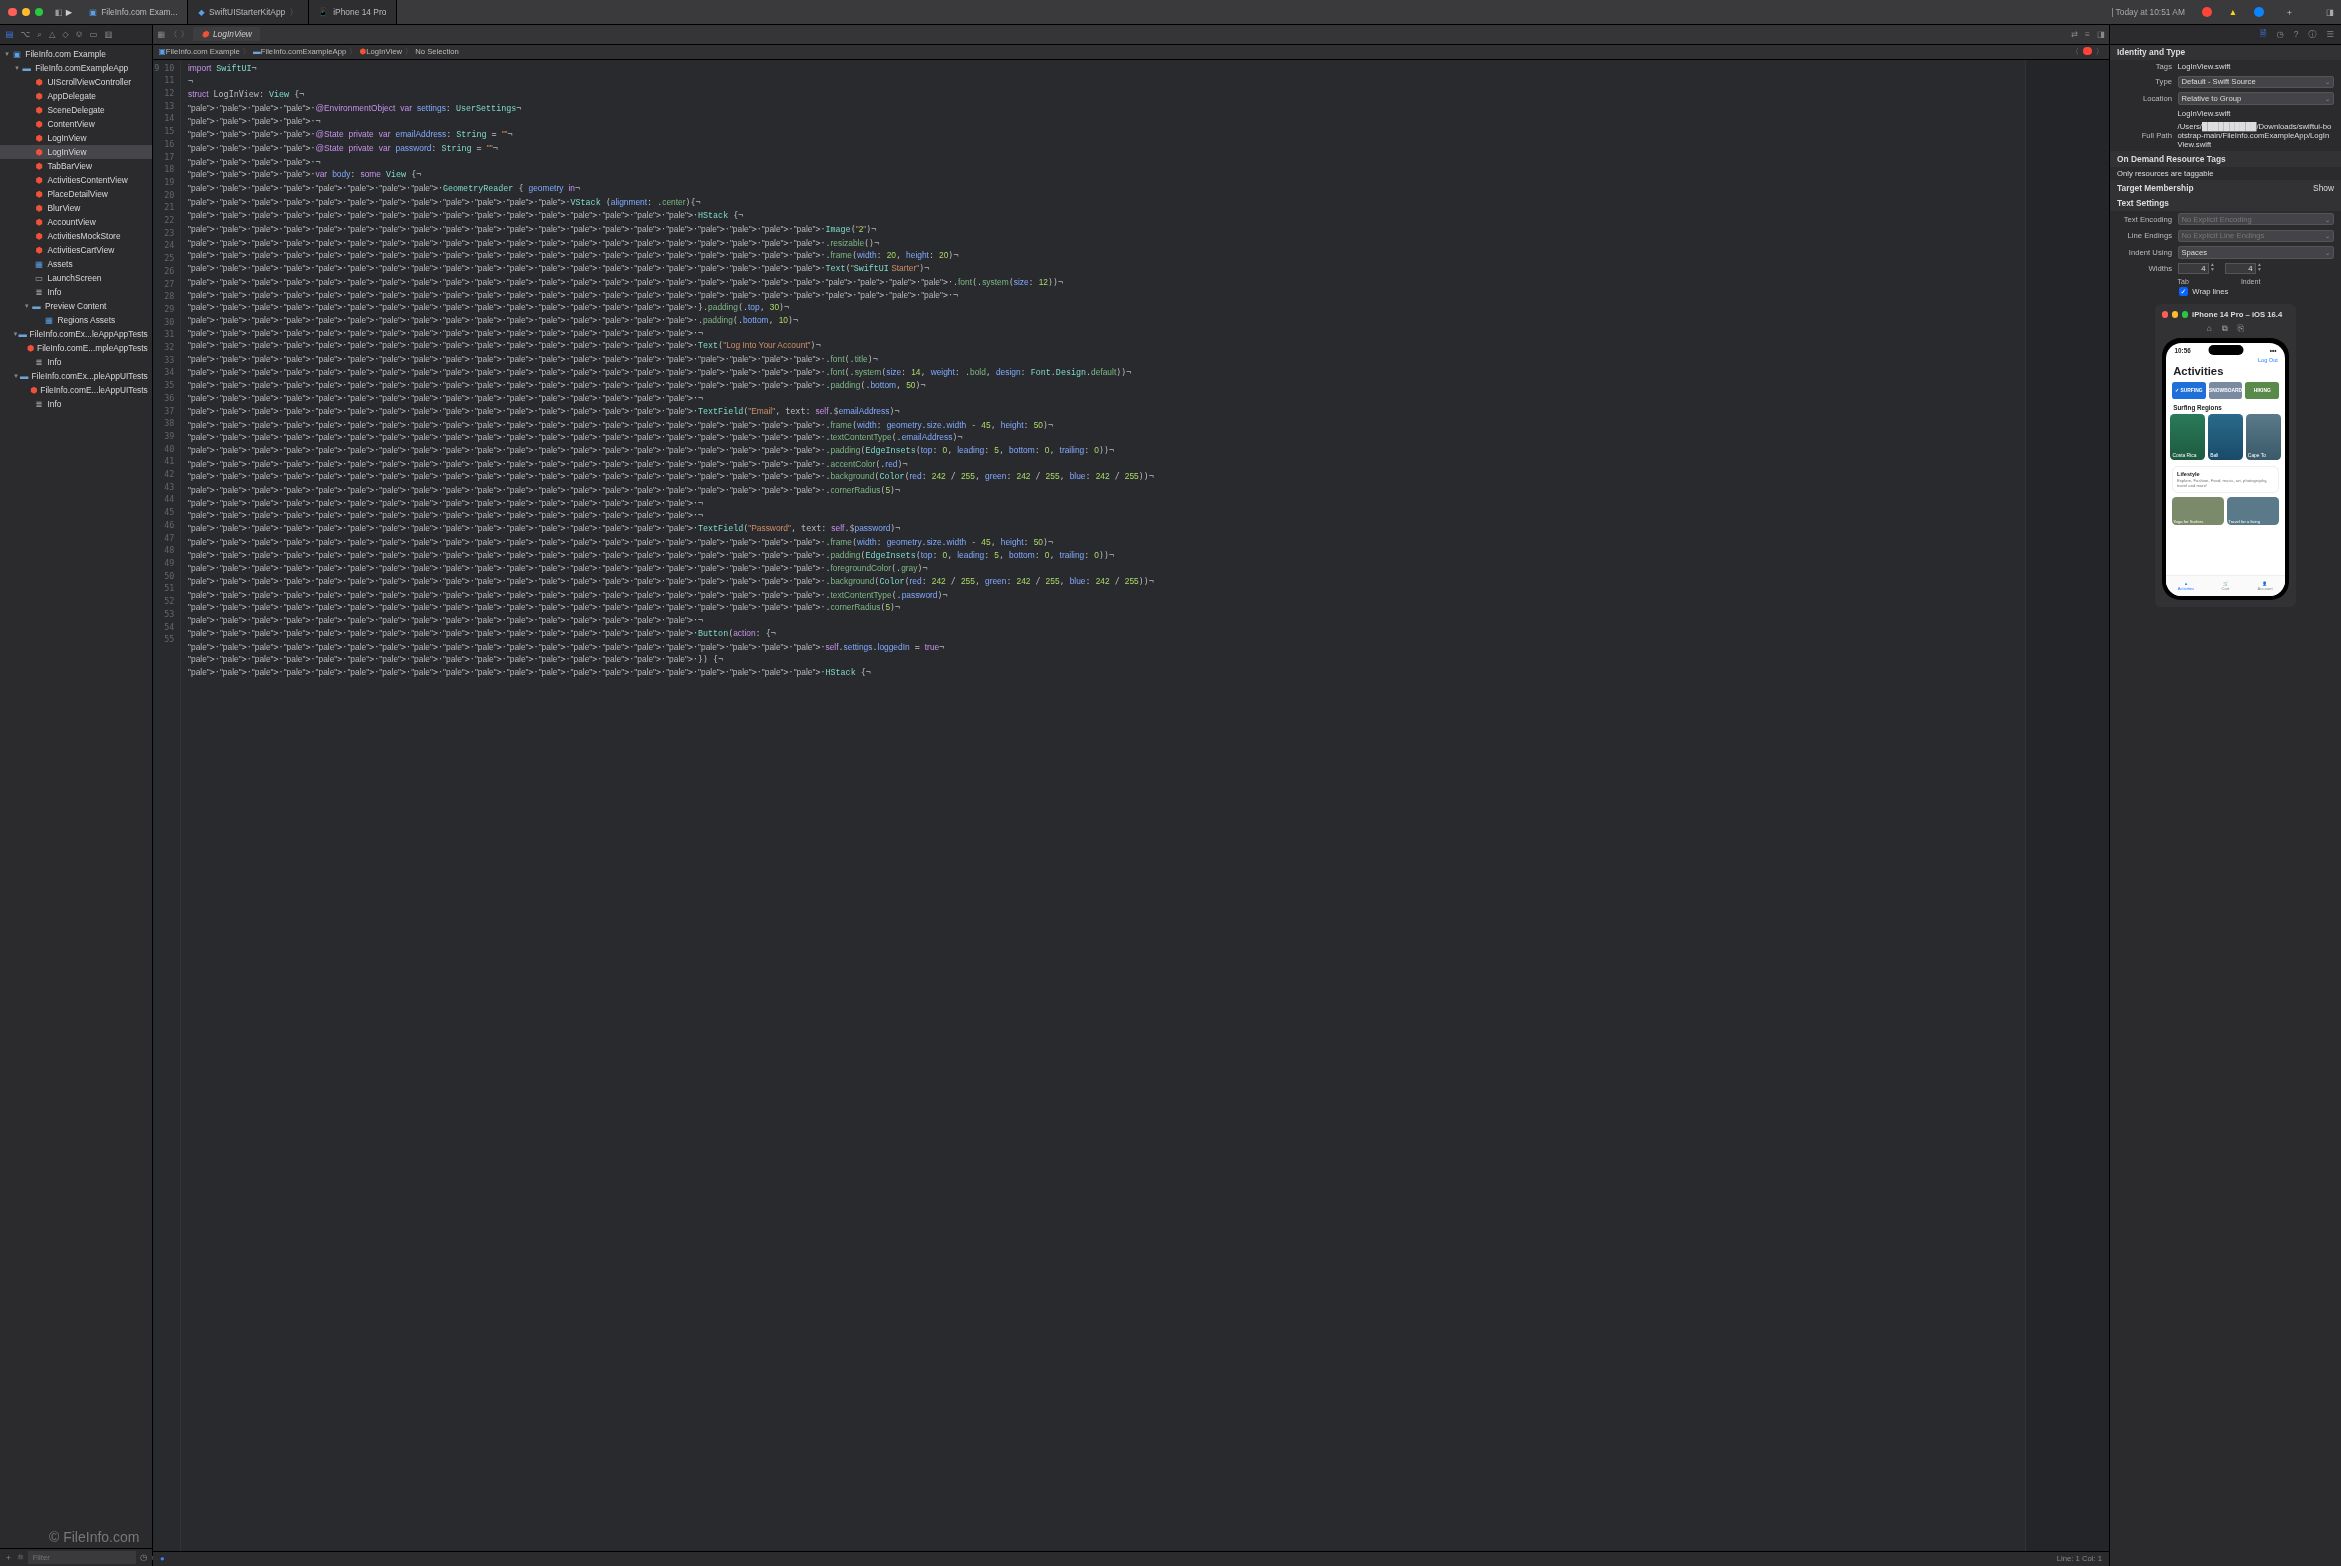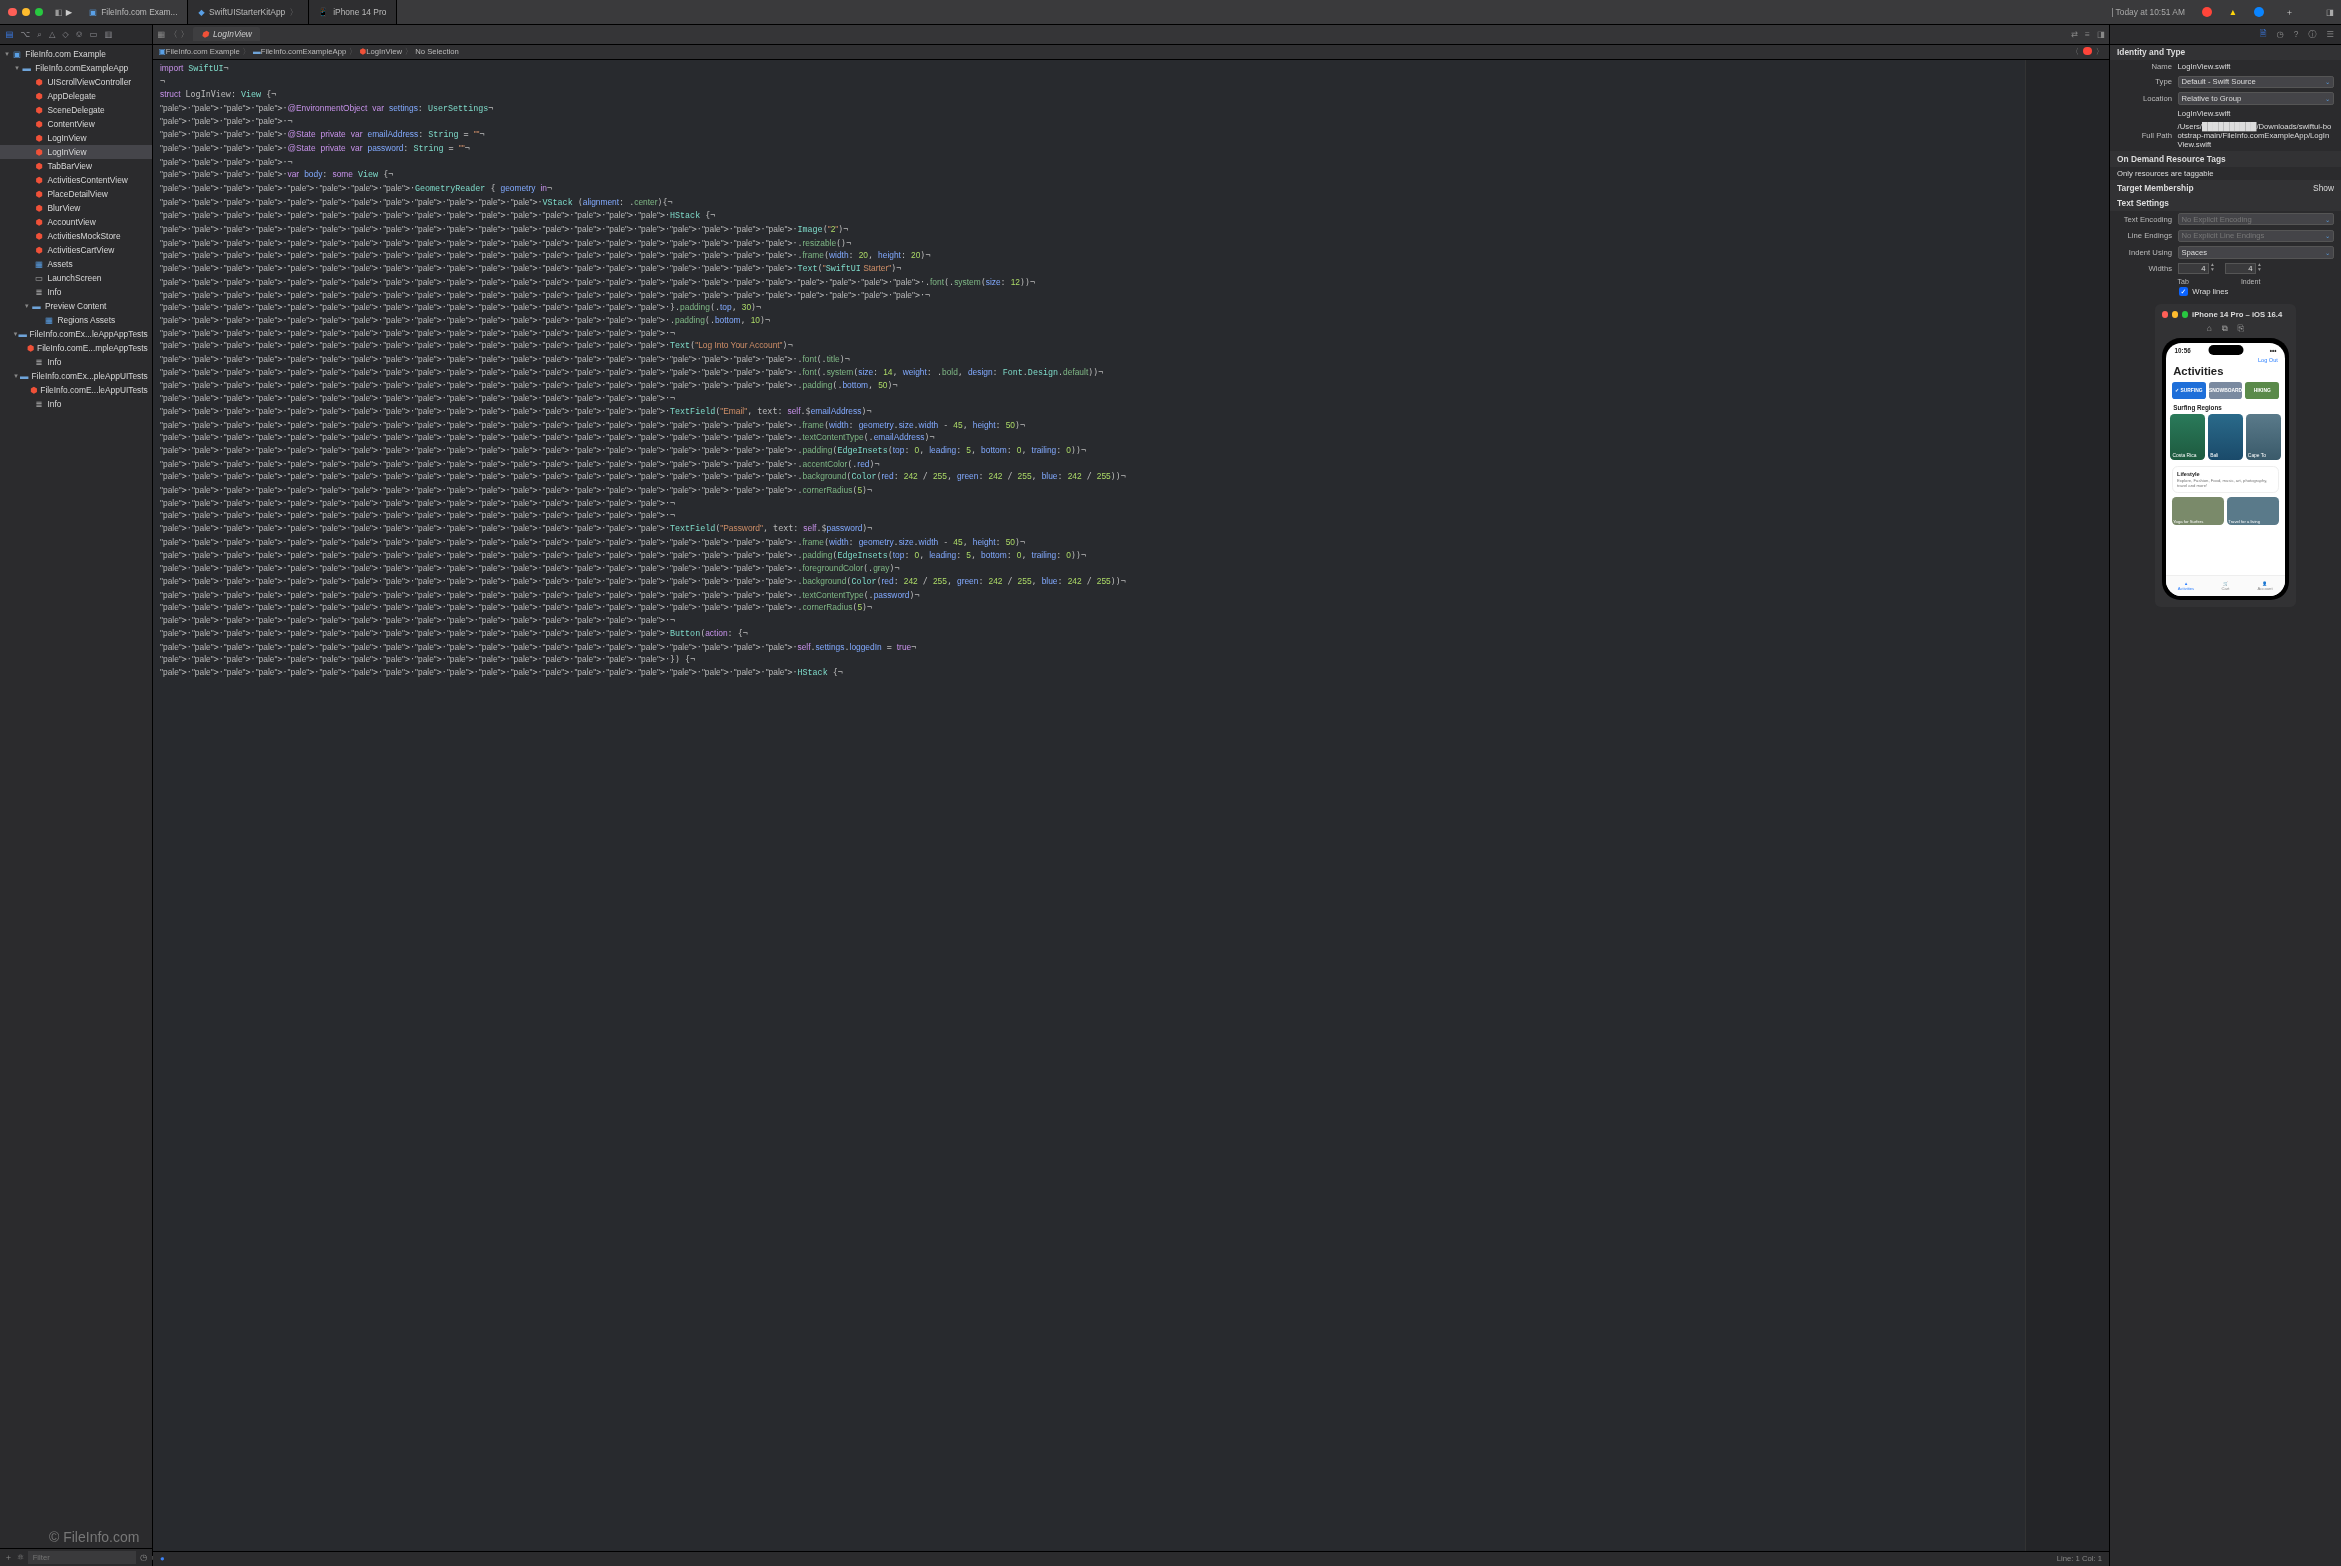--- a/index.html
+++ b/index.html
@@ -333,20 +333,68 @@
         <span>LogInView</span>
           <span class="sep">〉</span>
         <span>No Selection</span>
         <div class="jumpbar-right">
           <span style="color:#888">〈</span>
           <span class="circ" style="background:#ff453a"></span>
           <span style="color:#888">〉</span>
         </div>
       </div>
       <div class="code-wrap">
+        <div class="gutter" id="gutter">9
+10
+11
+12
+13
+14
+15
+16
+17
+18
+19
+20
+21
+22
+23
+24
+25
+26
+27
+28
+29
+30
+31
+32
+33
+34
+35
+36
+37
+38
+39
+40
+41
+42
+43
+44
+45
+46
+47
+48
+49
+50
+51
+52
+53
+54
+55
+</div>
         <pre class="code" id="code"><span class="kw">import</span> <span class="type">SwiftUI</span>¬
 ¬
 <span class="kw">struct</span> LogInView: <span class="type">View</span> {¬
 <span class="&lt;span">"pale"</span>&gt;·<span class="&lt;span">"pale"</span>&gt;·<span class="&lt;span">"pale"</span>&gt;·<span class="&lt;span">"pale"</span>&gt;·<span class="kw">@EnvironmentObject</span> <span class="kw">var</span> <span class="prop">settings</span>: <span class="type">UserSettings</span>¬
 <span class="&lt;span">"pale"</span>&gt;·<span class="&lt;span">"pale"</span>&gt;·<span class="&lt;span">"pale"</span>&gt;·<span class="&lt;span">"pale"</span>&gt;·¬
 <span class="&lt;span">"pale"</span>&gt;·<span class="&lt;span">"pale"</span>&gt;·<span class="&lt;span">"pale"</span>&gt;·<span class="&lt;span">"pale"</span>&gt;·<span class="kw">@State</span> <span class="kw">private</span> <span class="kw">var</span> <span class="prop">emailAddress</span>: <span class="type">String</span> = <span class="str">""</span>¬
 <span class="&lt;span">"pale"</span>&gt;·<span class="&lt;span">"pale"</span>&gt;·<span class="&lt;span">"pale"</span>&gt;·<span class="&lt;span">"pale"</span>&gt;·<span class="kw">@State</span> <span class="kw">private</span> <span class="kw">var</span> <span class="prop">password</span>: <span class="type">String</span> = <span class="str">""</span>¬
 <span class="&lt;span">"pale"</span>&gt;·<span class="&lt;span">"pale"</span>&gt;·<span class="&lt;span">"pale"</span>&gt;·<span class="&lt;span">"pale"</span>&gt;·¬
 <span class="&lt;span">"pale"</span>&gt;·<span class="&lt;span">"pale"</span>&gt;·<span class="&lt;span">"pale"</span>&gt;·<span class="&lt;span">"pale"</span>&gt;·<span class="kw">var</span> <span class="prop">body</span>: <span class="kw">some</span> <span class="type">View</span> {¬
 <span class="&lt;span">"pale"</span>&gt;·<span class="&lt;span">"pale"</span>&gt;·<span class="&lt;span">"pale"</span>&gt;·<span class="&lt;span">"pale"</span>&gt;·<span class="&lt;span">"pale"</span>&gt;·<span class="&lt;span">"pale"</span>&gt;·<span class="&lt;span">"pale"</span>&gt;·<span class="&lt;span">"pale"</span>&gt;·<span class="type">GeometryReader</span> { <span class="prop">geometry</span> <span class="kw">in</span>¬
@@ -399,21 +447,21 @@
     <div class="inspector">
       <div class="insp-tabs">
         <span class="sel">🗎</span>
         <span>◷</span>
         <span>?</span>
         <span>ⓘ</span>
         <span>☰</span>
       </div>
       <div class="section-title">Identity and Type</div>
       <div class="kv-row">
-          <div class="k">Name</div>
+          <div class="k">Tags</div>
           <div class="v">LogInView.swift</div>
         </div>
       <div class="kv-row">
           <div class="k">Type</div>
           <div class="selectbox">
             <span>Default - Swift Source</span>
             <span class="arr">⌄</span>
           </div>
         </div>
       <div class="kv-row">

